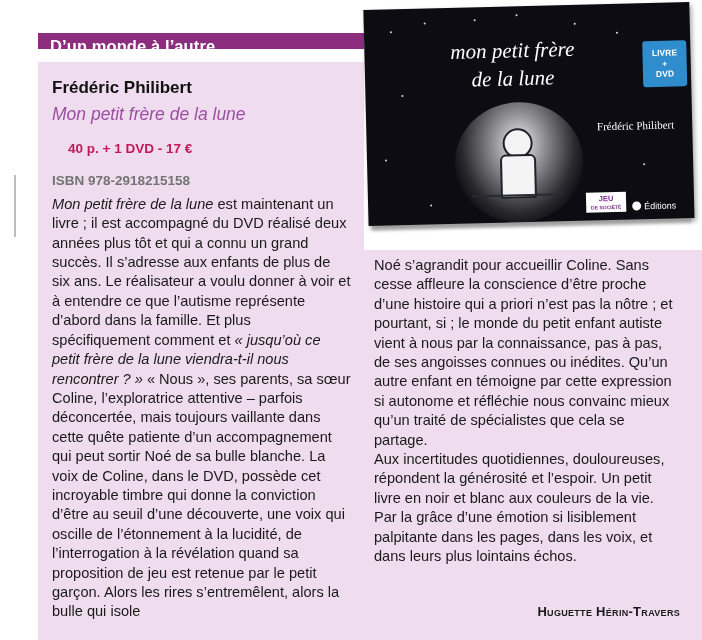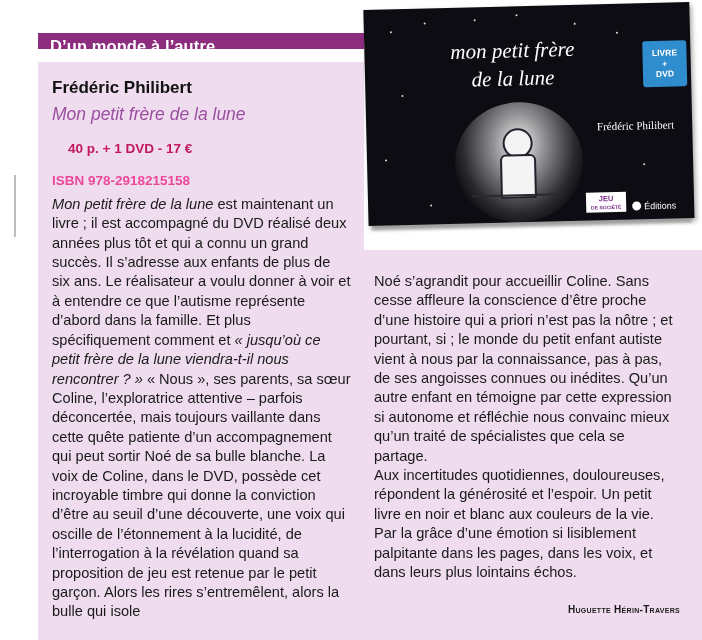--- a/index.html
+++ b/index.html
@@ -97,49 +97,48 @@
     font-size: 13.5px;
     font-weight: bold;
     color: #c2185b;
     margin: 16px;
     line-height: 1.18;
     font-family: "Liberation Sans", sans-serif;
   }
   .isbn {
     font-size: 13.5px;
     font-weight: bold;
-    color: #ec4899;
+    color: #737373;
     margin: 0 0 6px 0;
     line-height: 1.18;
     font-family: "Liberation Sans", sans-serif;
   }
   .body-text {
     font-size: 14.6px;
     line-height: 1.33;
     color: #1a1a1a;
     text-align: left;
     font-family: Liberation Sans, sans-serif;
   }
   .body-text i { font-style: italic; }
 
   
   .col-right {
     position: absolute;
     left: 374px;
     top: 256px;
     width: 306px;
-    margin-top: 16px;
   }
   .signature {
     position: absolute;
     left: 374px;
     top: 604px;
     width: 306px;
     text-align: right;
-    font-size: 10px;
+    font-size: 13px;
     font-weight: bold;
     color: #1a1a1a;
     font-variant: small-caps;
     letter-spacing: 0.3px;
     font-family: "Liberation Sans", sans-serif;
   }
 
   
   .cover-wrap {
     position: absolute;

